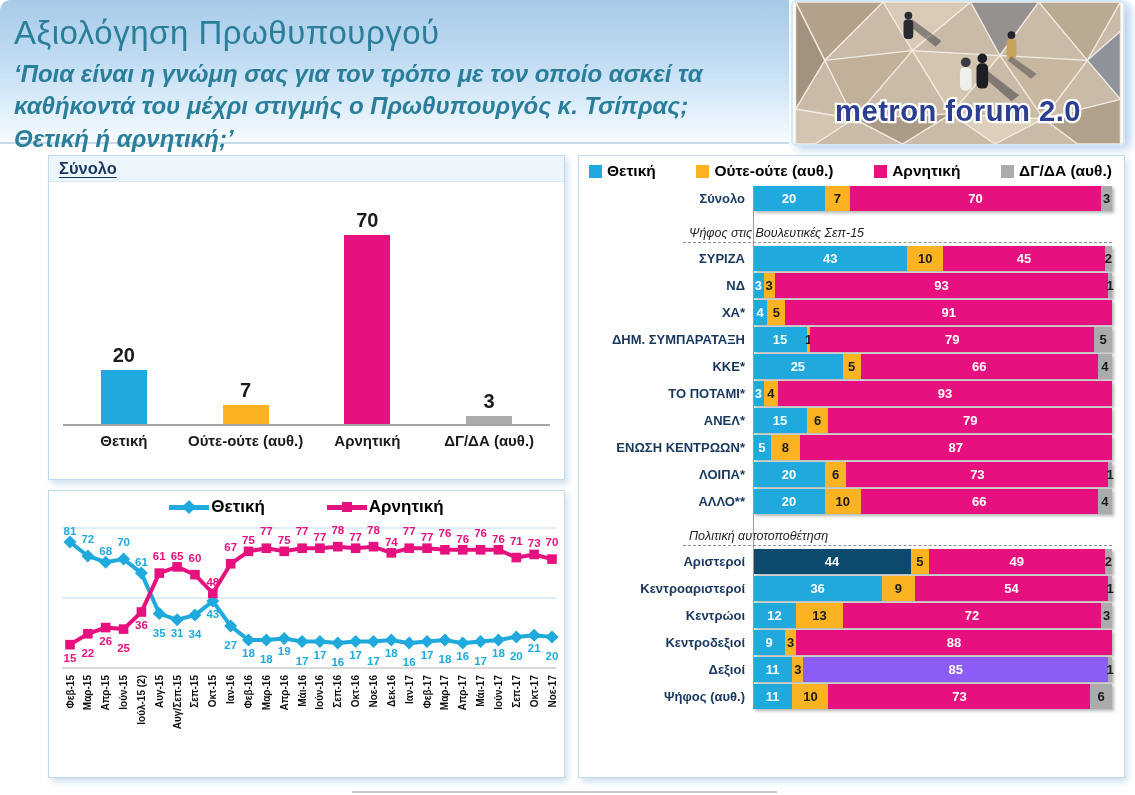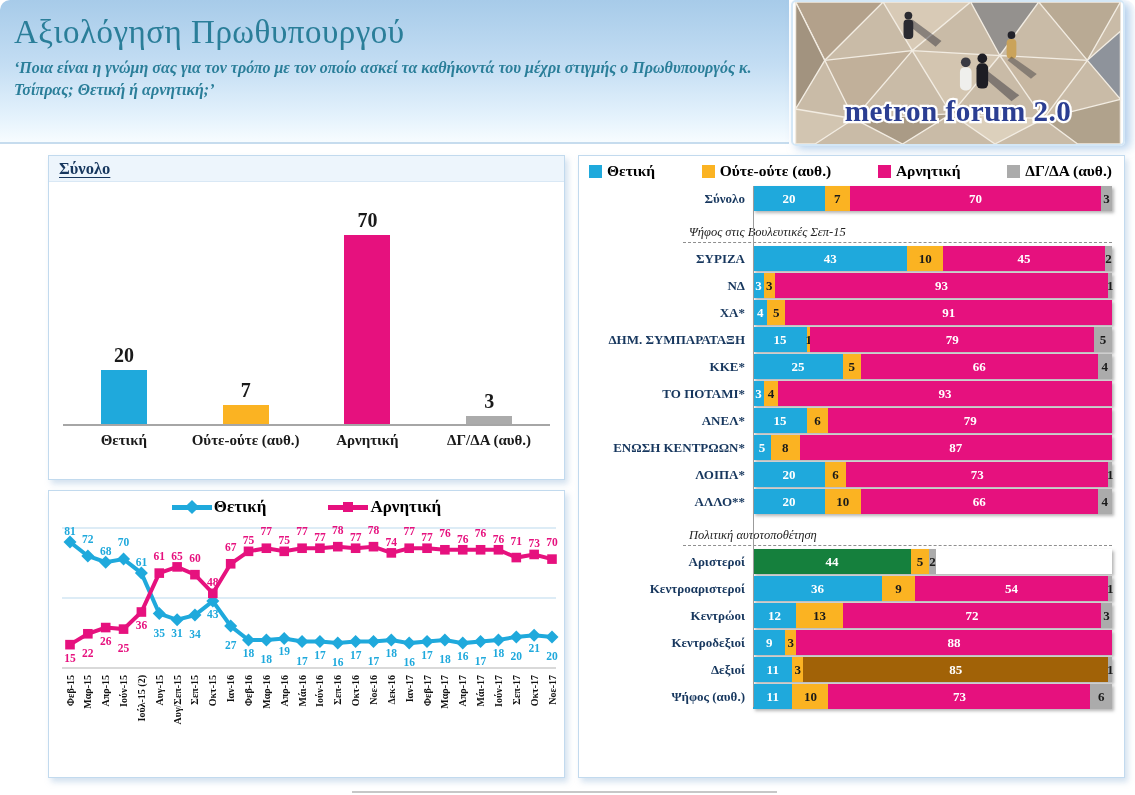--- a/index.html
+++ b/index.html
@@ -1,23 +1,23 @@
 <!DOCTYPE html>
 <html><head>
 <meta charset="utf-8">
 <style>
   html,body{margin:0;padding:0;background:#fff;}
   #root{position:relative;width:1135px;height:795px;background:#fff;overflow:hidden;
-        font-family:Liberation Serif, serif;border-radius:10px;}
+        font-family:Liberation Sans, sans-serif;border-radius:10px;}
   
   .header-band{position:absolute;left:0;top:0;width:789px;height:144px;
     background:linear-gradient(180deg,#a7cbe9 0%,#c3ddf3 45%,#e4f2fc 82%,#f7fcff 100%);
     border-bottom:2px solid #c6dcee;border-radius:8px 0 0 0;padding:10px 16px 0 14px;box-sizing:border-box;}
   .hdr-title{color:#2a7e99;font-size:33px;font-weight:500;letter-spacing:.5px;margin:4px 0 6px;}
-  .hdr-sub{color:#2a7e99;font-size:16px;font-weight:bold;font-style:italic;line-height:1.35;width:745px;}
+  .hdr-sub{color:#2a7e99;font-size:24px;font-weight:bold;font-style:italic;line-height:1.35;width:745px;}
   .logo-box{position:absolute;left:791px;top:0;width:334px;height:146px;border:2px solid #d4e7f6;
     border-radius:5px;overflow:hidden;box-shadow:5px 3px 10px rgba(120,170,220,.55);box-sizing:border-box;}
   
   .panel{position:absolute;border:1px solid #c2daee;background:#fff;
     box-shadow:3px 4px 6px rgba(130,170,210,.35);box-sizing:border-box;}
   .panel-head{background:#edf5fc;border-bottom:1px solid #d9e8f5;padding:3px 10px 4px;height:26px;box-sizing:border-box;}
   .panel-head span{color:#17375e;font-weight:bold;font-size:16.5px;text-decoration:underline;text-underline-offset:3px;}
   #panel-total{left:48px;top:155px;width:517px;height:325px;}
   #panel-ts{left:48px;top:490px;width:517px;height:288px;}
   #panel-origin{left:578px;top:155px;width:547px;height:623px;}
@@ -413,22 +413,23 @@
             <div class="seg" style="width: 66%; background: rgb(230, 17, 126); color: rgb(255, 255, 255);">66</div>
             <div class="seg" style="width: 4%; background: rgb(171, 171, 171); color: rgb(26, 26, 26);">4</div>
           </div>
         </div>
         <div class="section-row">
           <div class="section-inner">Πολιτική αυτοτοποθέτηση</div>
         </div>
         <div class="hrow">
           <div class="hrow-label">Αριστεροί</div>
           <div class="hrow-bars">
-            <div class="seg" style="width: 44%; background: #15803d; color: rgb(255, 255, 255);">44</div>
+            <div class="seg" style="width: 44%; background: #0c4a6e; color: rgb(255, 255, 255);">44</div>
             <div class="seg" style="width: 5%; background: rgb(251, 179, 34); color: rgb(26, 26, 26);">5</div>
+            <div class="seg" style="width: 49%; background: rgb(230, 17, 126); color: rgb(255, 255, 255);">49</div>
             <div class="seg" style="width: 2%; background: rgb(171, 171, 171); color: rgb(26, 26, 26);">2</div>
           </div>
         </div>
         <div class="hrow">
           <div class="hrow-label">Κεντροαριστεροί</div>
           <div class="hrow-bars">
             <div class="seg" style="width: 36%; background: rgb(31, 169, 220); color: rgb(255, 255, 255);">36</div>
             <div class="seg" style="width: 9%; background: rgb(251, 179, 34); color: rgb(26, 26, 26);">9</div>
             <div class="seg" style="width: 54%; background: rgb(230, 17, 126); color: rgb(255, 255, 255);">54</div>
             <div class="seg" style="width: 1%; background: rgb(171, 171, 171); color: rgb(26, 26, 26);">1</div>
@@ -449,21 +450,21 @@
             <div class="seg" style="width: 9%; background: rgb(31, 169, 220); color: rgb(255, 255, 255);">9</div>
             <div class="seg" style="width: 3%; background: rgb(251, 179, 34); color: rgb(26, 26, 26);">3</div>
             <div class="seg" style="width: 88%; background: rgb(230, 17, 126); color: rgb(255, 255, 255);">88</div>
           </div>
         </div>
         <div class="hrow">
           <div class="hrow-label">Δεξιοί</div>
           <div class="hrow-bars">
             <div class="seg" style="width: 11%; background: rgb(31, 169, 220); color: rgb(255, 255, 255);">11</div>
             <div class="seg" style="width: 3%; background: rgb(251, 179, 34); color: rgb(26, 26, 26);">3</div>
-            <div class="seg" style="width: 85%; background: #a16207; color: rgb(255, 255, 255);">85</div>
+            <div class="seg" style="width: 85%; background: #8b5cf6; color: rgb(255, 255, 255);">85</div>
             <div class="seg" style="width: 1%; background: rgb(171, 171, 171); color: rgb(26, 26, 26);">1</div>
           </div>
         </div>
         <div class="hrow">
           <div class="hrow-label">Ψήφος (αυθ.)</div>
           <div class="hrow-bars">
             <div class="seg" style="width: 11%; background: rgb(31, 169, 220); color: rgb(255, 255, 255);">11</div>
             <div class="seg" style="width: 10%; background: rgb(251, 179, 34); color: rgb(26, 26, 26);">10</div>
             <div class="seg" style="width: 73%; background: rgb(230, 17, 126); color: rgb(255, 255, 255);">73</div>
             <div class="seg" style="width: 6%; background: rgb(171, 171, 171); color: rgb(26, 26, 26);">6</div>

